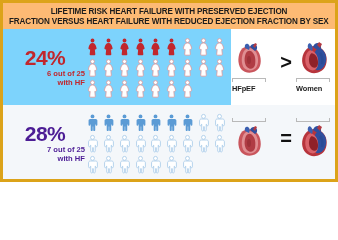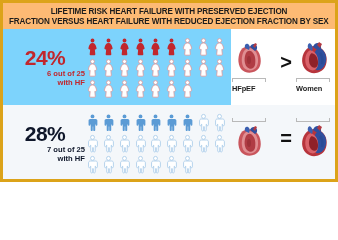--- a/index.html
+++ b/index.html
@@ -77,21 +77,21 @@
     line-height: 22px;
     letter-spacing: -0.5px;
   }
   .sub {
     font-size: 7.6px;
     font-weight: bold;
     line-height: 9px;
     text-align: right;
   }
   .women .pct, .women .sub { color: #c1272d; }
-  .men   .pct, .men   .sub { color: #0f172a; }
+  .men   .pct, .men   .sub { color: #4c1d95; }
 
   
   .picto {
     flex: 1;
     display: grid;
     grid-template-columns: repeat(9, 1fr);
     grid-auto-rows: 21px;
     align-content: center;
     justify-items: center;
     padding-right: 4px;

